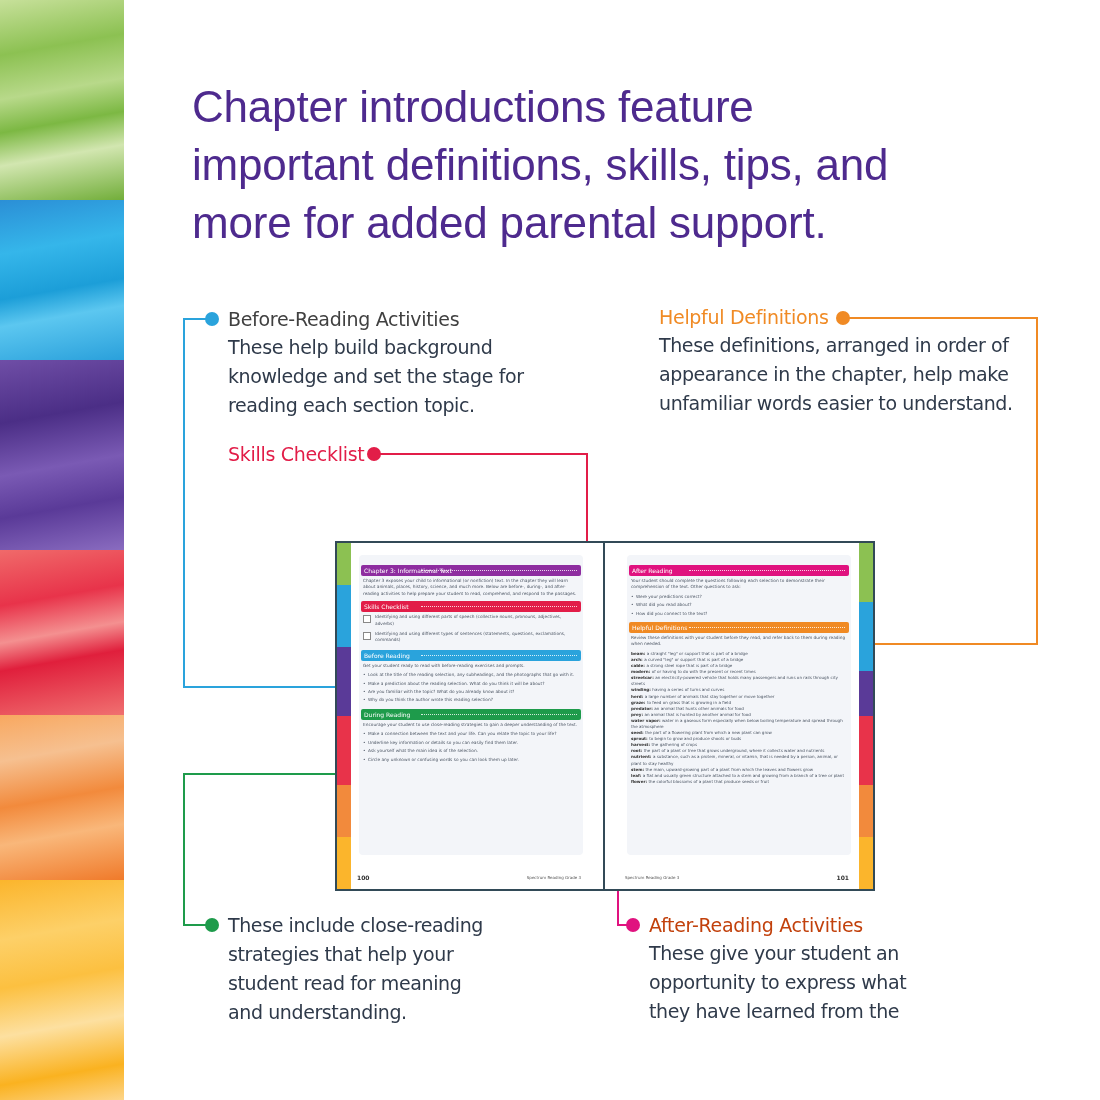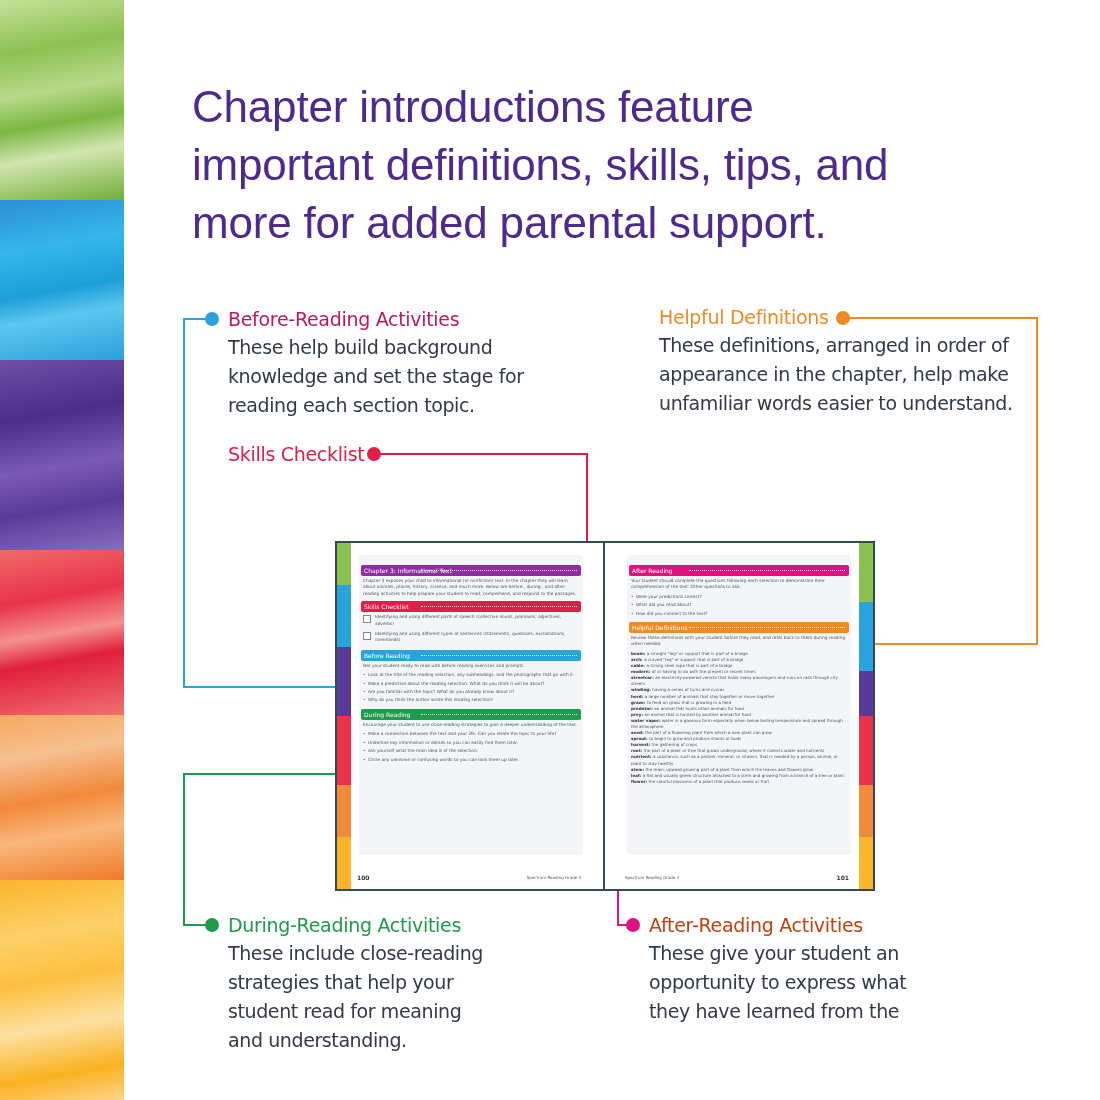--- a/index.html
+++ b/index.html
@@ -86,21 +86,21 @@
 <div class="line" style="left:183px;top:773px;width:2px;height:153px;background:#1e9b4b;"></div>
 <div class="line" style="left:183px;top:924px;width:24px;height:2px;background:#1e9b4b;"></div>
 <div class="dot" style="left:205px;top:918px;background:#1e9b4b;"></div>
 
 <div class="line" style="left:617px;top:567px;width:20px;height:2px;background:#e0127f;"></div>
 <div class="line" style="left:617px;top:567px;width:2px;height:359px;background:#e0127f;"></div>
 <div class="line" style="left:617px;top:924px;width:12px;height:2px;background:#e0127f;"></div>
 <div class="dot" style="left:626px;top:918px;background:#e0127f;"></div>
 
 <div class="callout" style="left:228px;top:305px;width:360px;">
-  <div class="ctitle" style="color:#be185d;">Before-Reading Activities</div>
+  <div class="ctitle" style="color:#404040;">Before-Reading Activities</div>
   <div class="cbody">
     <div>These help build background</div>
     <div>knowledge and set the stage for</div>
     <div>reading each section topic.</div>
   </div>
 </div>
 
 <div class="callout" style="left:228px;top:440px;width:380px;">
   <div class="ctitle" style="color:#e21d48;">Skills Checklist</div>
 </div>
@@ -108,21 +108,20 @@
 <div class="callout" style="left:659px;top:303px;width:380px;">
   <div class="ctitle" style="color:#f08a24;">Helpful Definitions</div>
   <div class="cbody">
     <div>These definitions, arranged in order of</div>
     <div>appearance in the chapter, help make</div>
     <div>unfamiliar words easier to understand.</div>
   </div>
 </div>
 
 <div class="callout" style="left:228px;top:911px;width:320px;">
-  <div class="ctitle" style="color:#1e9b4b;">During-Reading Activities</div>
   <div class="cbody">
     <div>These include close-reading</div>
     <div>strategies that help your</div>
     <div>student read for meaning</div>
     <div>and understanding.</div>
   </div>
 </div>
 
 <div class="callout" style="left:649px;top:911px;width:320px;">
   <div class="ctitle" style="color:#c2410c;">After-Reading Activities</div>

